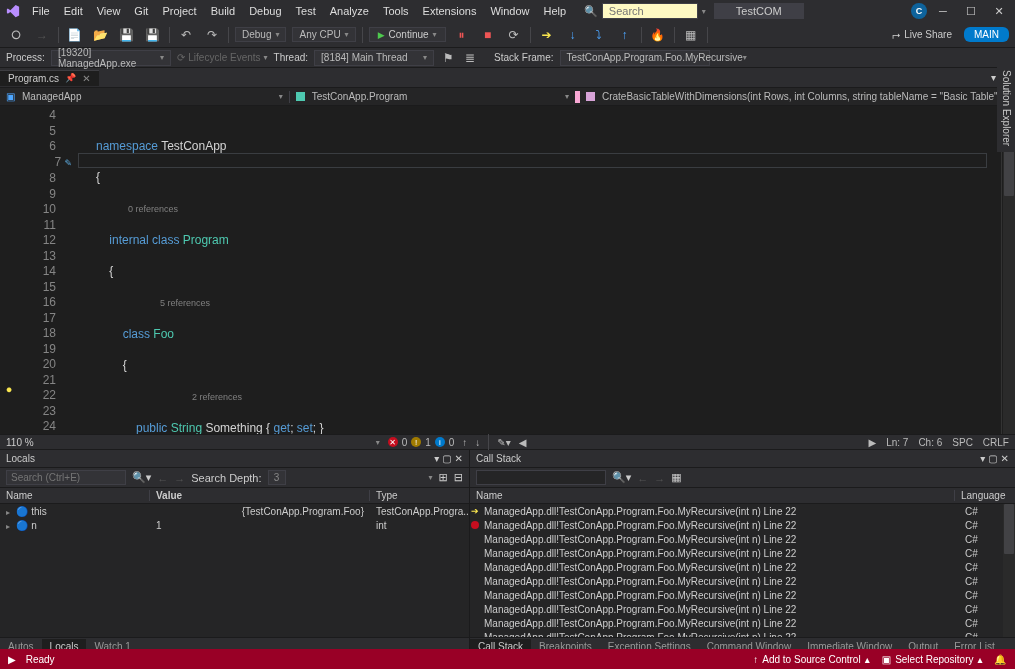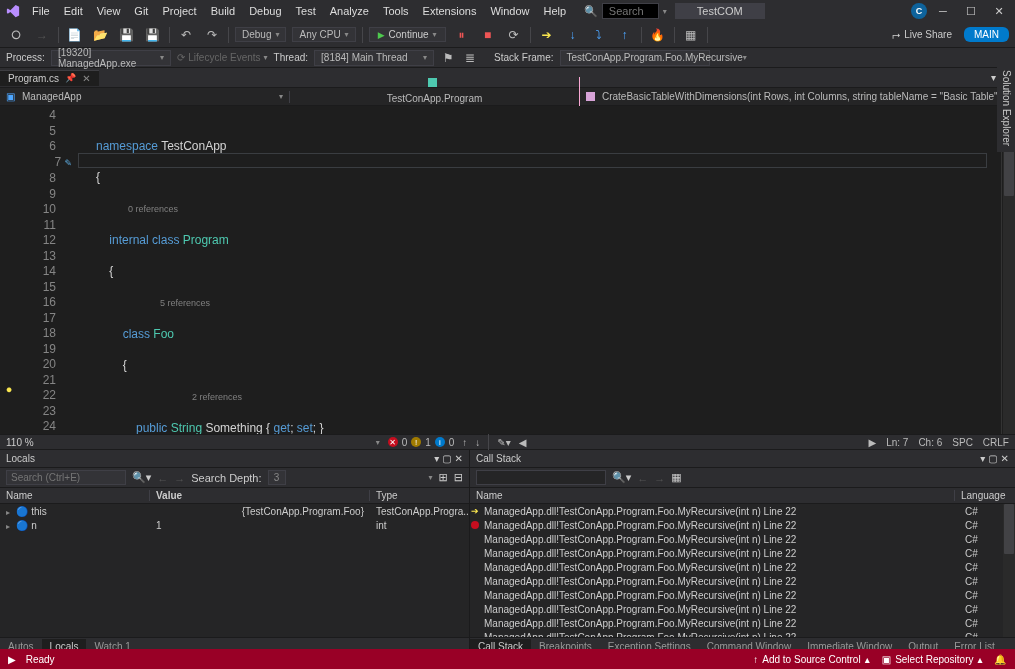--- a/index.html
+++ b/index.html
@@ -4,21 +4,21 @@
 <style>
 * { margin:0; padding:0; box-sizing:border-box; font-family:'Segoe UI',Arial,sans-serif; }
 body { background:#2d2d30; color:#ccc; font-size:11px; width:1015px; height:669px; overflow:hidden; position:relative; }
 
 
 .titlebar { height:22px; background:#2d2d30; display:flex; align-items:center; padding:0 4px; }
 .logo { width:18px; height:16px; display:flex; align-items:center; justify-content:center; margin-right:4px; }
 .menubar { display:flex; gap:2px; }
 .menubar span { padding:2px 6px; cursor:pointer; color:#ddd; font-size:11px; }
 .tb-right { margin-left:auto; display:flex; align-items:center; gap:4px; }
-.searchbox { background:#000000; border:1px solid #3f3f46; padding:1px 6px; font-size:11px; color:#888; width:57px; }
+.searchbox { background:#fef9c3; border:1px solid #3f3f46; padding:1px 6px; font-size:11px; color:#888; width:96px; }
 .searchwrap { display:flex; align-items:center; gap:4px; }
 .mag { color:#888; font-size:11px; }
 .testcom { background:#3f3f46; color:#ccc; padding:2px 22px; font-size:11px; margin-left:8px; }
 .winbtn { width:24px; height:18px; display:flex; align-items:center; justify-content:center; color:#ccc; font-size:11px; }
 .avatar { width:16px; height:16px; border-radius:50%; background:#0e639c; color:#fff; display:flex; align-items:center; justify-content:center; font-size:9px; font-weight:bold; }
 
 
 .toolbar { height:26px; background:#2d2d30; display:flex; align-items:center; padding:0 6px; gap:6px; border-bottom:1px solid #1b1b1c; }
 .tbtn { width:20px; height:20px; display:flex; align-items:center; justify-content:center; color:#bbb; font-size:12px; }
 .sep { width:1px; height:16px; background:#46464a; }
@@ -38,21 +38,21 @@
 .tabrow { height:20px; background:#2d2d30; display:flex; align-items:center; padding:0; font-size:10px; border-bottom:1px solid #1b1b1c; }
 .ftab { background:#1e1e1e; padding:2px 8px; display:flex; align-items:center; gap:6px; color:#ccc; border-top:1px solid #3e3e42; }
 .pin { color:#888; font-size:9px; }
 .xx { color:#888; font-size:10px; }
 .tr-icons { margin-left:auto; display:flex; gap:4px; padding-right:6px; }
 
 
 .nav-dd { height:18px; background:#252526; display:flex; align-items:center; font-size:10px; border-bottom:1px solid #1b1b1c; }
 .nav-part { padding:0 6px; display:flex; align-items:center; gap:4px; color:#bbb; }
 .nav-part:nth-child(1){ width:330px; border-right:1px solid #3f3f46; }
-.nav-part:nth-child(2){ width:330px; border-right:1px solid #f9a8d4;flex-direction:column; }
+.nav-part:nth-child(2){ width:330px; border-right:5px solid #f9a8d4; }
 .nav-part:nth-child(3){ flex:1; }
 .nav-icon { width:12px; height:12px; display:inline-flex; align-items:center; }
 .sq-cyan { width:9px; height:9px; background:#4ec9b0; }
 .sq-pink { width:9px; height:9px; background:#d7a3d7; }
 .tri { font-size:8px; color:#888; margin-left:auto; }
 
 
 .editor { height:328px; background:#1e1e1e; display:flex; font-family:Consolas,monospace; font-size:12px; position:relative; overflow:hidden; }
 .gutter { width:78px; background:#1e1e1e; text-align:right; color:#858585; padding-top:2px; line-height:15.5px; position:relative; }
 .gutter .ln { padding-right:22px; position:relative; }

